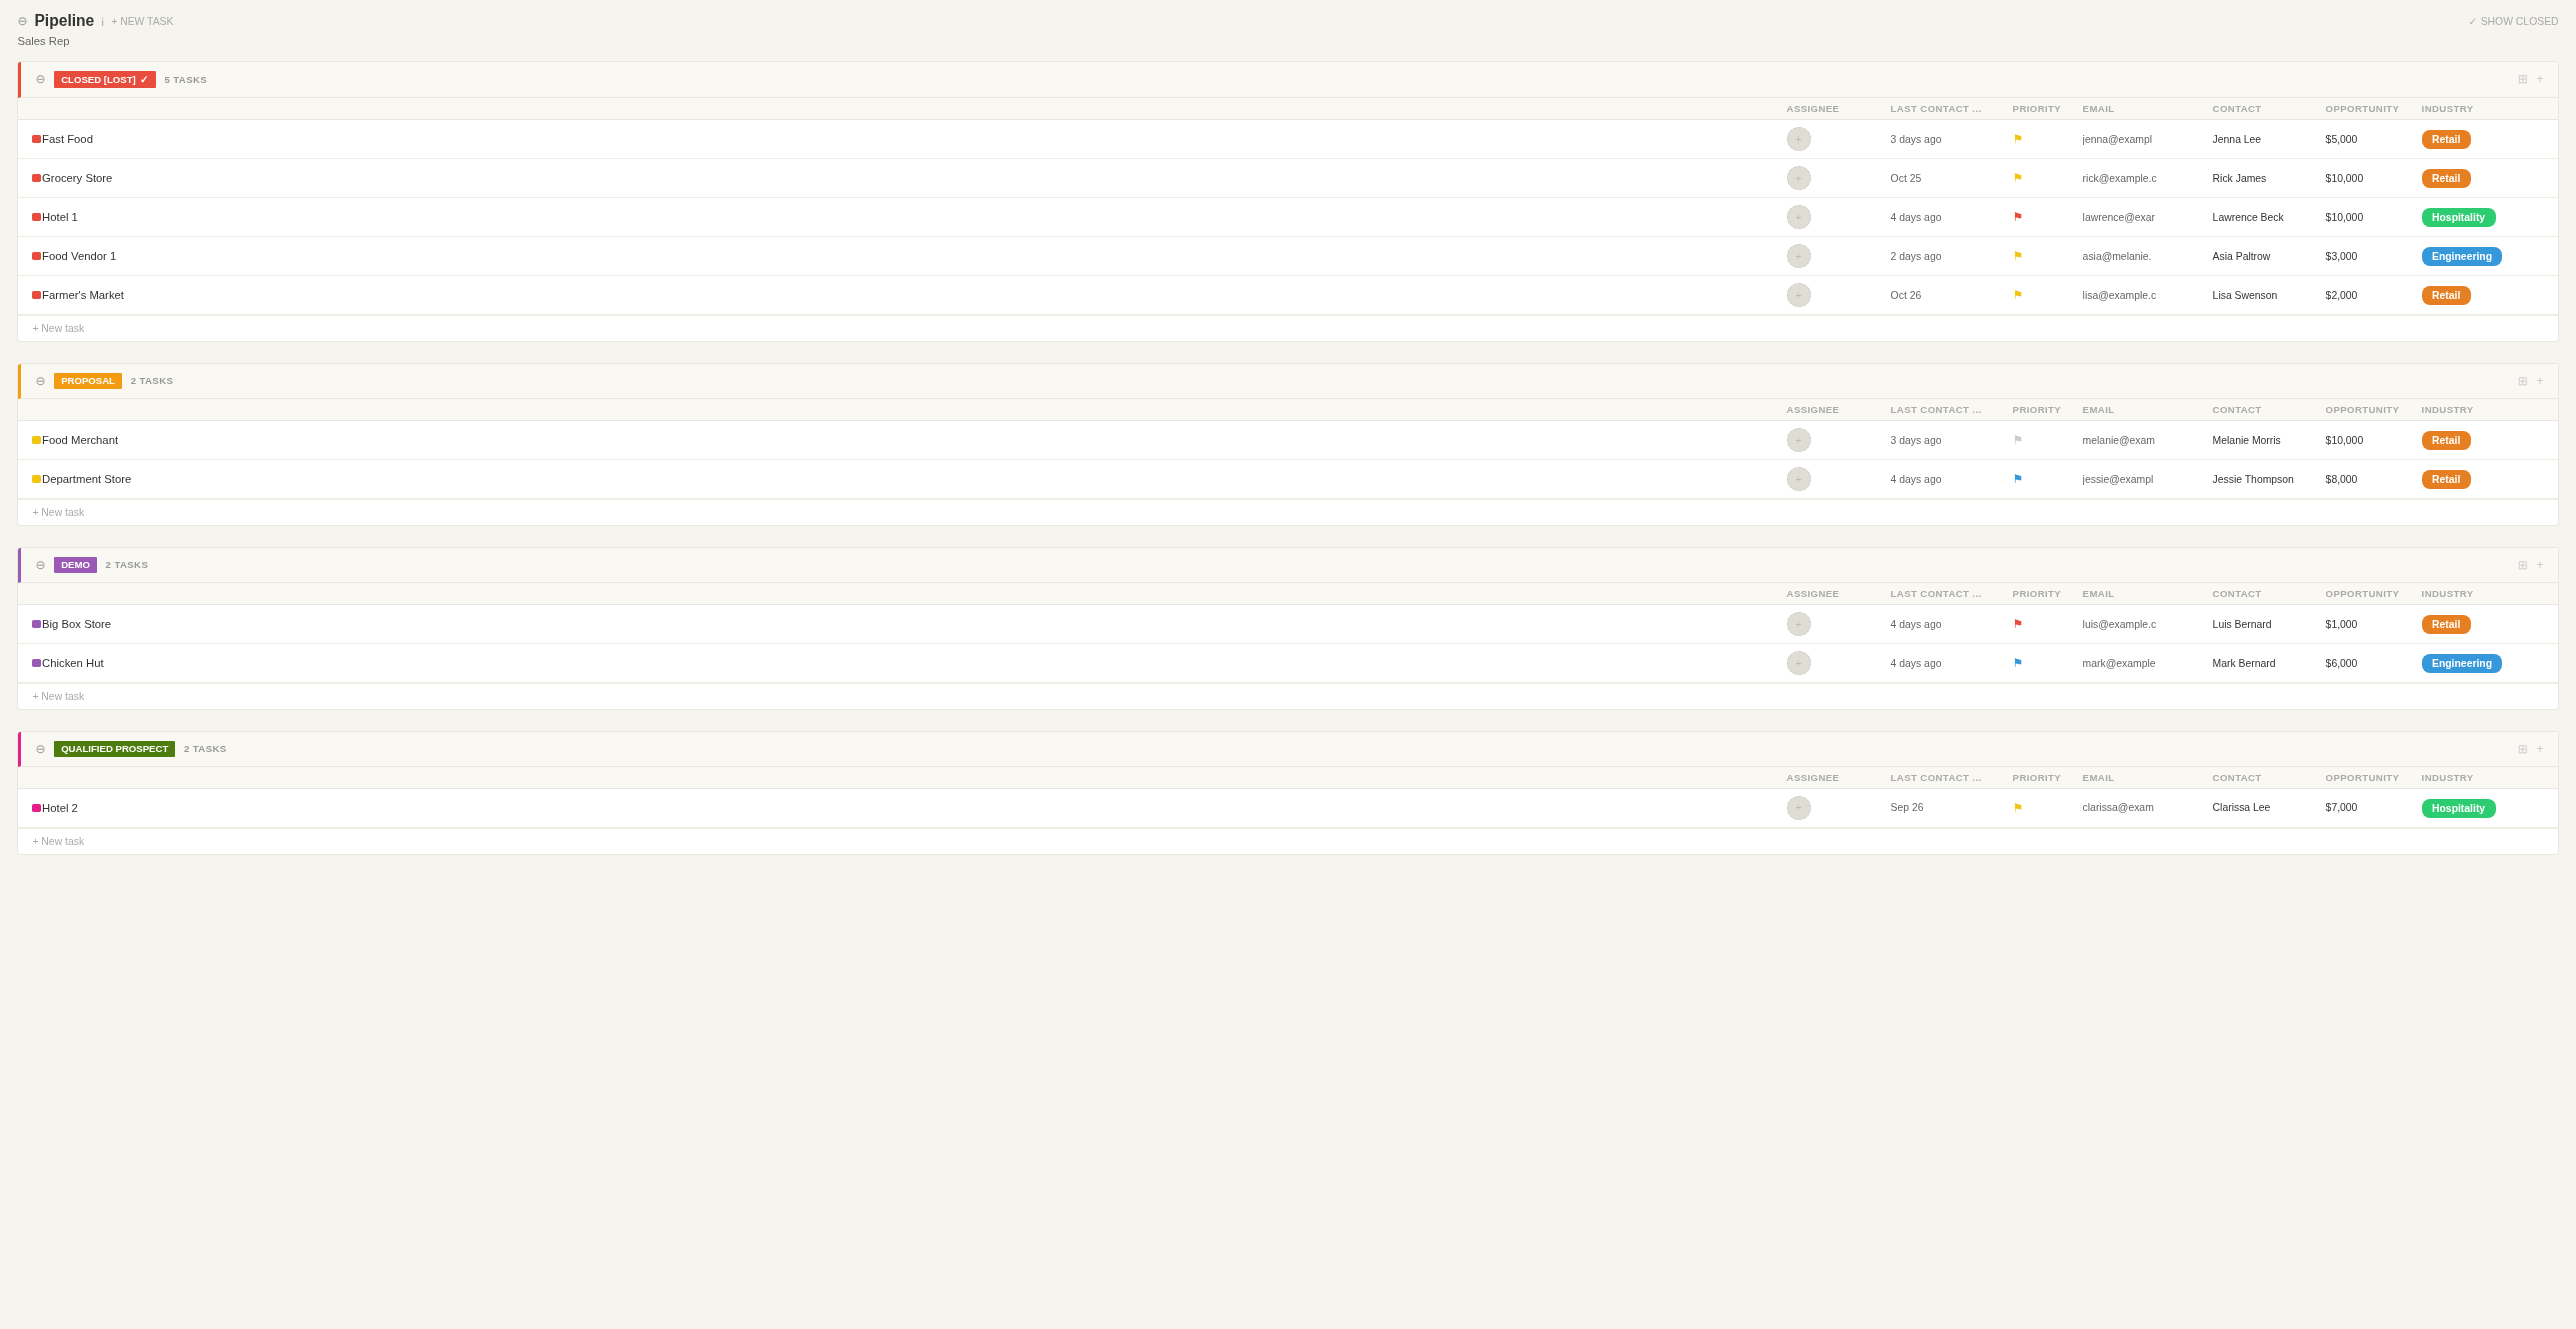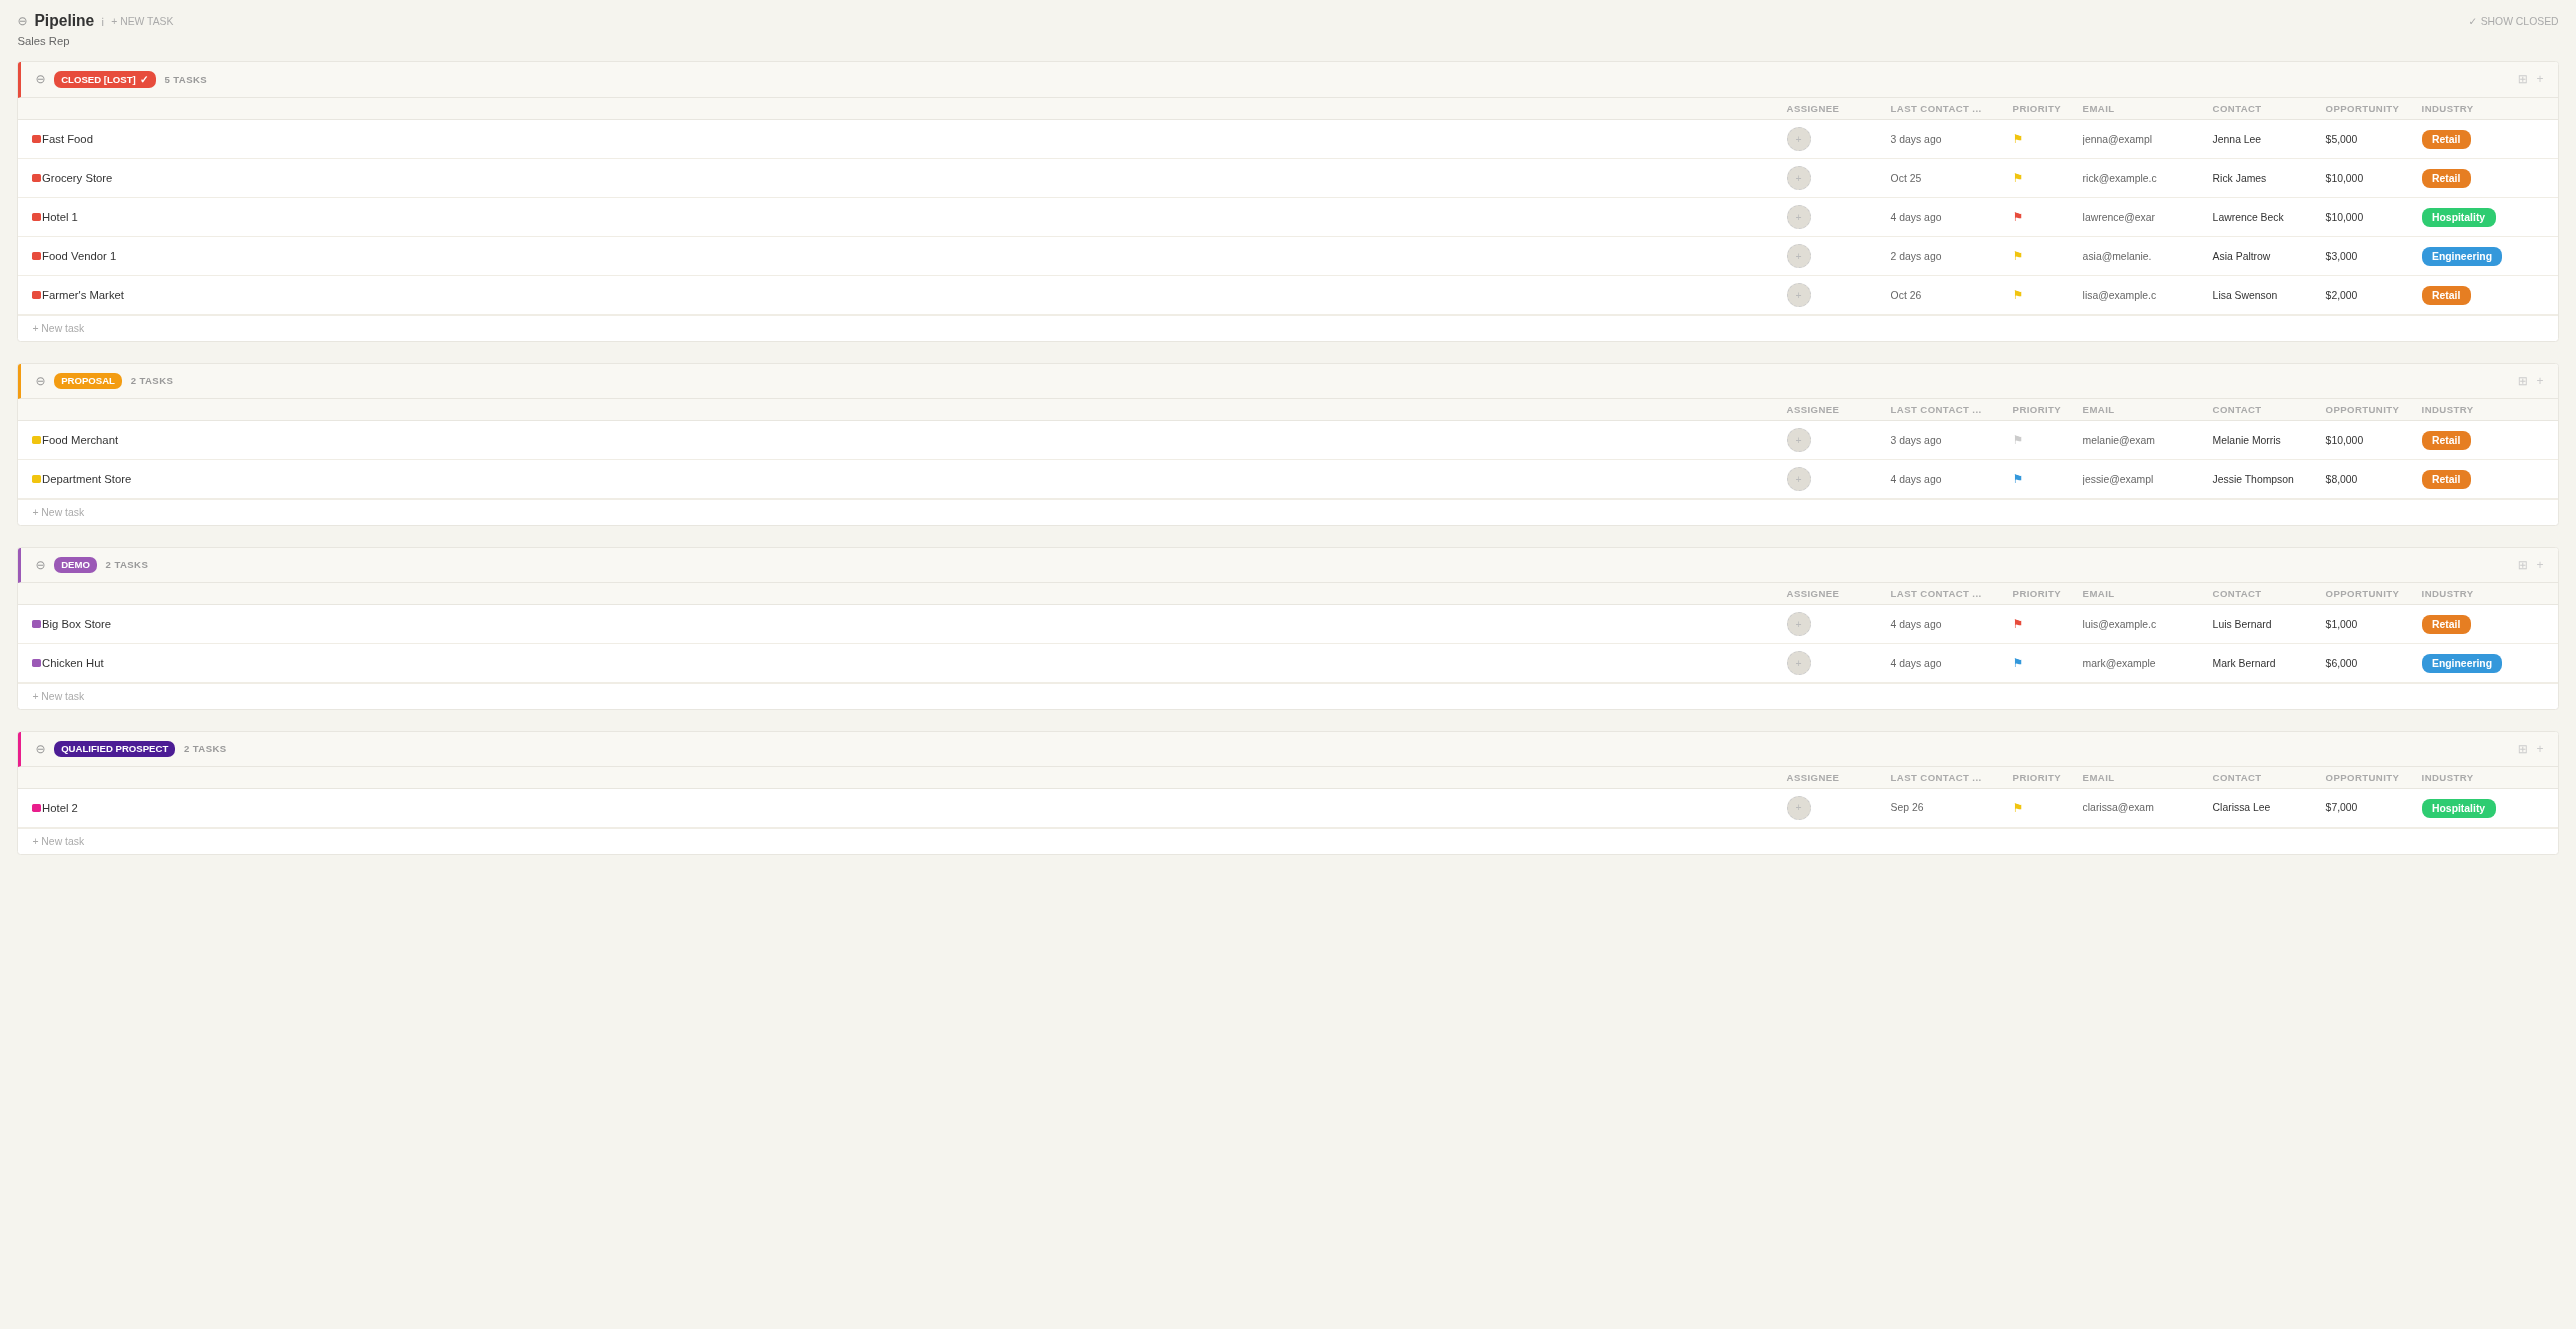--- a/index.html
+++ b/index.html
@@ -72,32 +72,32 @@
       border-bottom: 0.9px solid #e8e6df;
       border-left: 3.5px solid;
     }
     .section-header.closed-lost { border-left-color: #e74c3c; }
     .section-header.proposal { border-left-color: #f39c12; }
     .section-header.demo { border-left-color: #9b59b6; }
     .section-header.qualified { border-left-color: #e91e8c; }
 
     .section-badge {
       padding: 2.6px 7px;
-      border-radius: 7px;
+      border-radius: 1px;
       font-size: 9.6px;
       font-weight: 700;
       color: #fff;
       display: flex;
       align-items: center;
       gap: 4.3px;
     }
     .badge-closed-lost { background: #e74c3c; }
     .badge-proposal { background: #f39c12; }
     .badge-demo { background: #9b59b6; }
-    .badge-qualified { background: #4c1d95; }
+    .badge-qualified { background: #4d7c0f; }
 
     .task-count {
       color: #999;
       font-size: 9.6px;
       font-weight: 600;
       letter-spacing: 0.4px;
     }
     .section-actions {
       margin-left: auto;
       display: flex;

